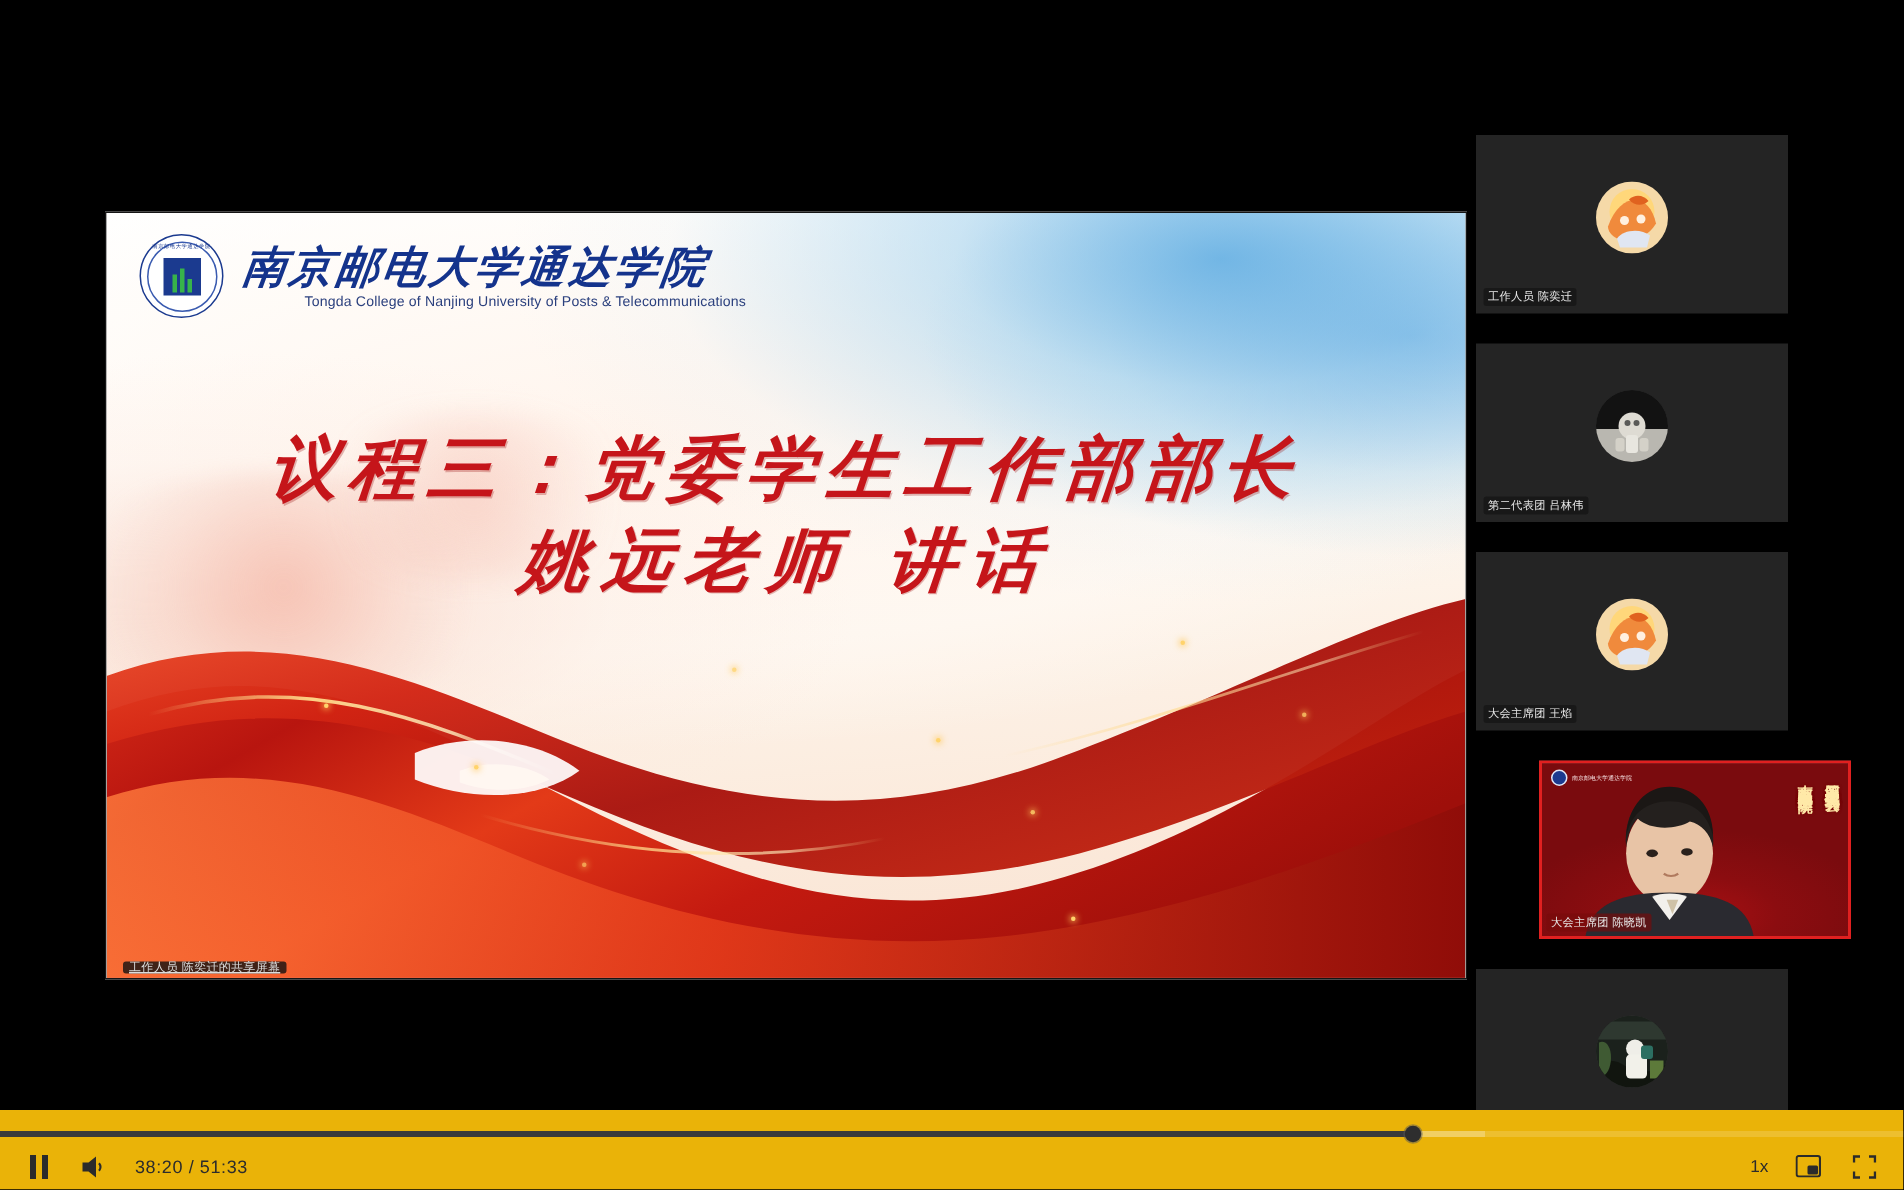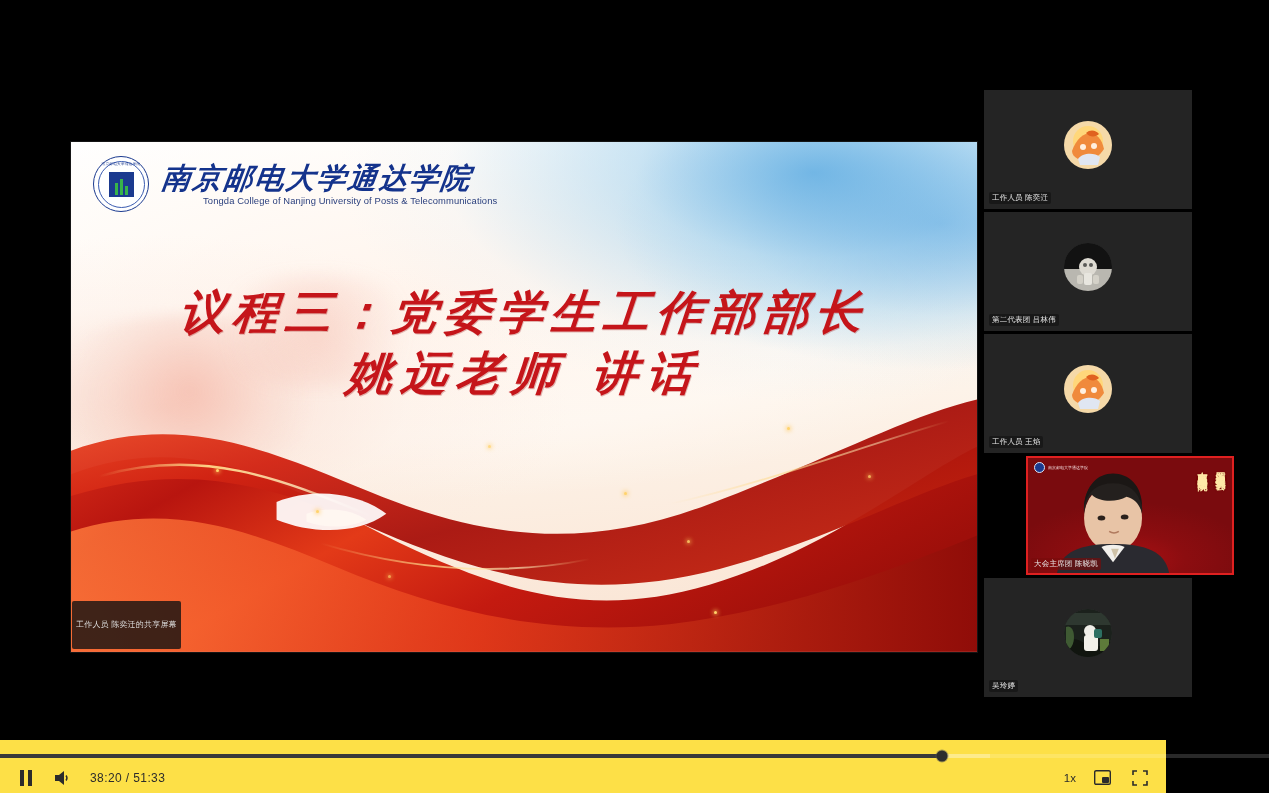--- a/index.html
+++ b/index.html
@@ -169,40 +169,41 @@
     letter-spacing: 7px;
     line-height: 1.32;
     text-shadow: 1px 1px 0 rgba(150,10,10,.28);
     transform: skewX(-5deg);
   }
   .slide-title .ln.l2 { letter-spacing: 9px; }
 
   
   .share-label {
     position: absolute;
-    left: 1px; bottom: 3px;
+    left: 11px; bottom: 3px;
     z-index: 9;
     background: rgba(18,18,18,.80);
     color: #ddd;
     font-size: 8px;
     line-height: 1;
-    padding: 20px 4px;
+    padding: 0 4px;
     border-radius: 2px;
     white-space: nowrap;
     letter-spacing: .2px;
+    text-decoration: underline;
   }
 
   
   .filmstrip {
     position: absolute;
     left: 984px; top: 90px;
     width: 168px;
     display: flex;
     flex-direction: column;
-    gap: 3px;
+    gap: 20px;
   }
   .tile {
     position: relative;
     width: 208px; height: 119px;
     background: #242424;
     overflow: hidden;
     border: 2px solid transparent;
   }
   .tile.active { border-color: #e02020; margin-left: 42px; }
   .tile .avatar {
@@ -264,22 +265,22 @@
   }
   .cam .banner-logo .bl-txt {
     font-size: 4px; color: #f2d9da; line-height: 1.25; white-space: nowrap;
   }
   .cam .person { position: absolute; left: 0; right: 0; bottom: 0; height: 100%; }
 
   
   .controls {
     position: absolute;
     left: 0; bottom: 0;
-    width: 1166px; height: 53px;
-    background: #fde047;
+    width: 1269px; height: 53px;
+    background: #eab308;
   }
   .progress {
     position: absolute;
     left: 0; top: 14px;
     width: 1269px; height: 4px;
     background: rgba(255,255,255,.16);
     cursor: pointer;
   }
   .progress .buffered {
     position: absolute; left: 0; top: 0; height: 100%;
@@ -459,21 +460,21 @@
           <svg class="av-svg" viewBox="0 0 48 48" aria-hidden="true">
             <rect width="48" height="48" fill="#f5d9a8"></rect>
             <circle cx="24" cy="20" r="15" fill="#ffd77a"></circle>
             <path d="M8 30c4-12 12-18 18-18s12 6 14 16c-6 10-18 14-26 10-4-2-6-5-6-8z" fill="#f08a3c"></path>
             <circle cx="19" cy="26" r="3" fill="#fff0e0"></circle>
             <circle cx="30" cy="25" r="3" fill="#fff0e0"></circle>
             <path d="M14 38c4-6 16-7 22-2l-2 8H16z" fill="#e0e6f2"></path>
             <path d="M22 12c4-4 10-3 13 1-3 3-9 4-13-1z" fill="#e0621f"></path>
           </svg>
         </div>
-        <span class="name">工作人员 王焰</span>
+        <span class="name">大会主席团 王焰</span>
       </div>
 
       <div class="tile active">
         <div class="cam">
           <div class="banner-logo">
             <span class="bl-mark"></span>
             <span class="bl-txt">南京邮电大学通达学院</span>
           </div>
           <div class="banner-cn">
             <span>南京邮电大学通达学院</span>

